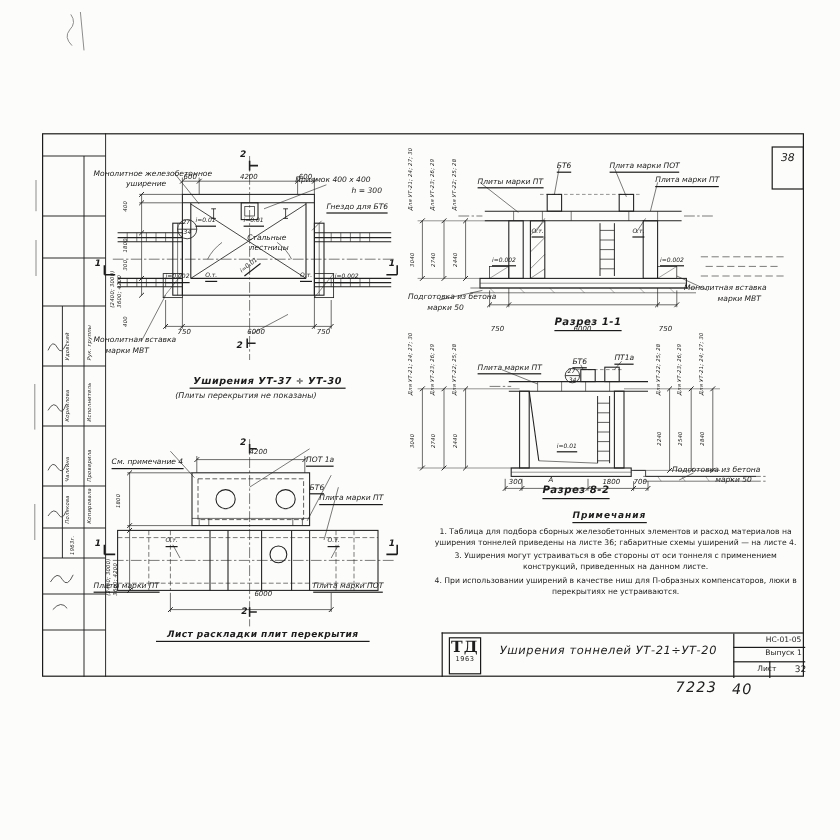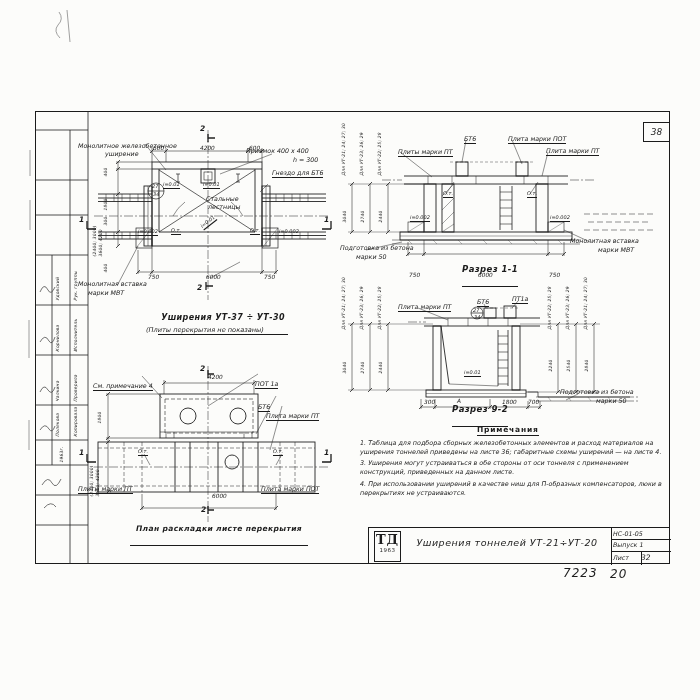--- a/index.html
+++ b/index.html
@@ -8,36 +8,36 @@
   #frame{position:absolute;left:35px;top:111px;width:635px;height:453px;
          border:1.6px solid #1b1b1b;box-sizing:border-box;}
   .lb{position:absolute;font-style:italic;font-size:6.3px;line-height:1.05;white-space:nowrap;color:#1b1b1b;}
   .u{border-bottom:.9px solid #1b1b1b;padding-bottom:.5px;}
   .dm{font-size:5.8px;}
   .sm{font-size:5px;}
   .rot{transform-origin:0 100%;transform:rotate(-90deg);line-height:1;}
   .rsm{font-size:4.4px;letter-spacing:.2px;}
   .mk{position:absolute;font-size:7.5px;font-weight:bold;font-style:italic;color:#1b1b1b;}
   .dt{position:absolute;font-style:italic;font-weight:bold;font-size:8px;color:#1b1b1b;
-      border-bottom:1px solid #1b1b1b;padding-bottom:12px;letter-spacing:.4px;text-align:center;white-space:nowrap;}
-  .note{font-style:italic;font-size:6.4px;line-height:1.4;margin-bottom:2.5px;color:#1c1c1c;}
+      border-bottom:1px solid #1b1b1b;padding-bottom:1px;letter-spacing:.4px;text-align:center;white-space:nowrap;}
+  .note{font-size:6.4px;line-height:1.4;margin-bottom:2.5px;color:#1c1c1c;text-align:center;}
   #notes-box{position:absolute;left:360px;top:439px;width:306px;}
-  #notes-title{position:absolute;left:477px;top:425px;font-weight:bold;font-size:7.5px;
+  #notes-title{position:absolute;left:477px;top:425px;font-style:italic;font-weight:bold;font-size:7.5px;
       letter-spacing:.8px;border-bottom:1px solid #1b1b1b;padding-bottom:1px;}
   #tblock{position:absolute;left:368px;top:527px;width:302px;height:37px;
       border-top:1.3px solid #1b1b1b;border-left:1.3px solid #1b1b1b;box-sizing:border-box;}
   .tbline{position:absolute;background:#1b1b1b;}
   #logo-box{position:absolute;left:5px;top:3px;width:27px;height:31px;border:1.2px solid #1b1b1b;
       text-align:center;box-sizing:border-box;}
   #logo-txt{font-family:"DejaVu Serif",serif;font-weight:bold;font-size:13px;line-height:15px;letter-spacing:1px;}
   #logo-year{font-size:5.5px;line-height:6px;letter-spacing:.5px;}
   #tb-title{position:absolute;left:40px;top:9px;width:196px;text-align:center;
       font-style:italic;font-size:9.5px;letter-spacing:.5px;}
-  .tbcell{position:absolute;font-style:italic;font-size:6.3px;}
-  #pgnum{position:absolute;left:643px;top:122px;width:27px;height:20px;border:1.4px solid #1b1b1b;
+  .tbcell{position:absolute;font-size:6.3px;text-align:center;margin-left:12px;}
+  #pgnum{position:absolute;left:643px;top:122px;width:27px;height:36px;border:1.4px solid #1b1b1b;
       box-sizing:border-box;text-align:center;font-style:italic;font-size:9px;line-height:18px;}
   .foot{position:absolute;font-style:italic;font-weight:normal;font-size:12px;letter-spacing:1px;}
   svg{position:absolute;overflow:visible;}
 </style>
 </head>
 <body>
 
 <div id="page">
 
   <div id="frame"></div>
@@ -180,21 +180,21 @@
   <span class="lb u" style="left:261px;top:486px">Плита марки ПОТ</span>
   <span class="lb dm" style="left:208px;top:374px">4200</span>
   <span class="lb dm" style="left:212px;top:493px">6000</span>
   <span class="lb rot rsm" style="left:102px;top:419px">1800</span>
   <span class="lb rot rsm" style="left:94px;top:492px">(2400; 3000)</span>
   <span class="lb rot rsm" style="left:100px;top:492px">3600; 4200</span>
   <span class="mk" style="left:200px;top:364px">2</span>
   <span class="mk" style="left:201px;top:505px">2</span>
   <span class="mk" style="left:79px;top:448px">1</span>
   <span class="mk" style="left:324px;top:448px">1</span>
-  <span class="dt" style="left:130px;top:524px;width:178px;font-size:7.5px">План раскладки листе перекрытия</span>
+  <span class="dt" style="left:130px;top:524px;width:178px;font-size:7.5px">Лист раскладки плит перекрытия</span>
 
   <svg style="left:338px;top:122px" width="332" height="168" viewBox="0 0 332 168">
     <g stroke="#222" stroke-width=".9" fill="none">
       <path d="M14 62 V110 M32 62 V110 M50 62 V110" stroke-width=".55"></path>
       <path d="M12 64 l4 -4 M30 64 l4 -4 M48 64 l4 -4 M12 112 l4 -4 M30 112 l4 -4 M48 112 l4 -4" stroke-width=".8"></path>
       <path d="M86 62 H10 M86 110 H10" stroke-width=".4"></path>
       <path d="M66 54 H230 M66 62 H230"></path>
       <path d="M90 54 V62 M114 54 V62 M138 54 V62 M186 54 V62 M210 54 V62" stroke-width=".5"></path>
       <rect x="118" y="40" width="12" height="14"></rect>
         <rect x="178" y="40" width="12" height="14"></rect>
@@ -292,21 +292,21 @@
   <span class="lb u" style="left:512px;top:296px">ПТ1а</span>
   <span class="lb sm" style="left:473px;top:308px">27</span>
   <span class="lb sm" style="left:474px;top:315px">34</span>
   <span class="lb u sm" style="left:464px;top:370px">i=0.01</span>
   <span class="lb" style="left:560px;top:389px">Подготовка из бетона</span>
   <span class="lb" style="left:596px;top:398px">марки 50</span>
   <span class="lb dm" style="left:424px;top:399px">300</span>
   <span class="lb dm" style="left:457px;top:398px">А</span>
   <span class="lb dm" style="left:502px;top:399px">1800</span>
   <span class="lb dm" style="left:528px;top:399px">700</span>
-  <span class="dt" style="left:452px;top:404px;font-size:8.5px">Разрез 9-2</span>
+  <span class="dt" style="left:452px;top:404px;font-size:8.5px">Разрез 8-2</span>
 
   <span id="notes-title">Примечания</span>
   <div id="notes-box">
     <div class="note">1. Таблица для подбора сборных железобетонных элементов и расход материалов на уширения тоннелей приведены на листе 36; габаритные схемы уширений — на листе 4.</div>
     <div class="note">3. Уширения могут устраиваться в обе стороны от оси тоннеля с применением конструкций, приведенных на данном листе.</div>
     <div class="note">4. При использовании уширений в качестве ниш для П-образных компенсаторов, люки в перекрытиях не устраиваются.</div>
   </div>
 
   <div id="tblock">
     <div class="tbline" style="left:242px;top:0;width:1px;height:37px"></div>
@@ -318,15 +318,15 @@
       <div id="logo-year">1963</div>
     </div>
     <div id="tb-title">Уширения тоннелей УТ-21÷УТ-20</div>
     <div class="tbcell" style="left:244px;top:2px;width:56px">НС-01-05</div>
     <div class="tbcell" style="left:244px;top:13px;width:56px">Выпуск 1</div>
     <div class="tbcell" style="left:244px;top:26px;width:28px">Лист</div>
     <div class="tbcell" style="left:272px;top:25px;width:28px;font-size:7.5px">32</div>
   </div>
 
   <span class="foot" style="left:563px;top:566px">7223</span>
-  <span class="foot" style="left:610px;top:567px">20</span>
+  <span class="foot" style="left:610px;top:567px">40</span>
 
 </div>
 
 </body></html>

